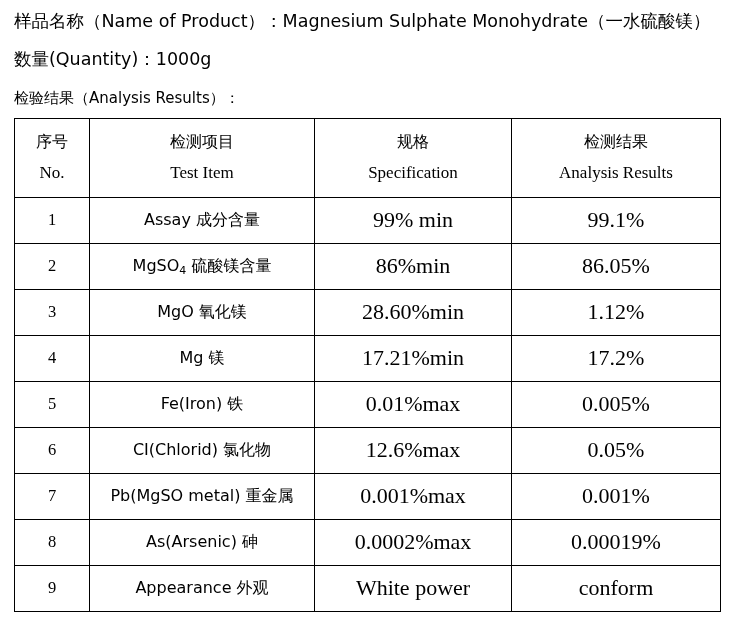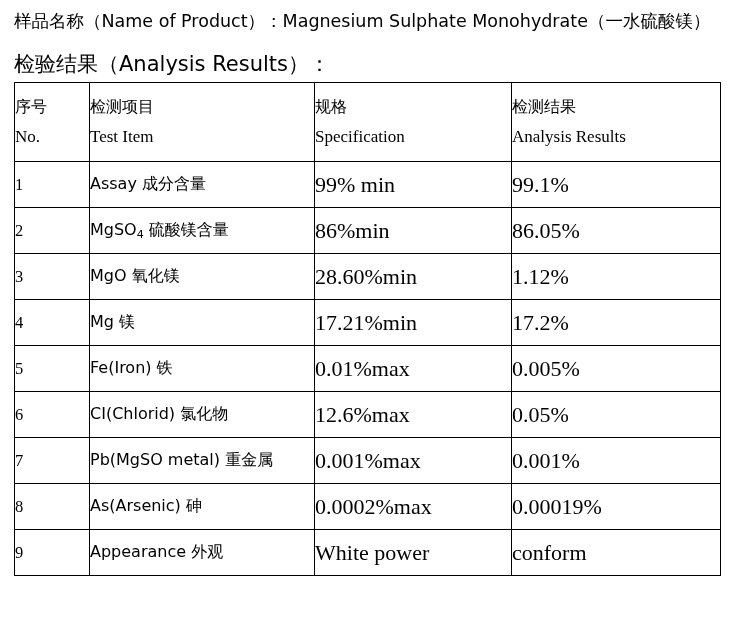--- a/index.html
+++ b/index.html
@@ -22,30 +22,31 @@
     position: relative;
   }
   .hdr-line {
     font-size: 17.5px;
     line-height: 1.1;
     margin: 0 0 19px 0;
     white-space: nowrap;
   }
   .hdr-line:first-child { margin-top: 2px; }
   .results-label {
-    font-size: 21px;
-    margin: 0 0 4px 0;
+    font-size: 15px;
+    margin: 0 0 10px 0;
   }
   table.results {
     border-collapse: collapse;
     width: 702px;
     table-layout: fixed;
   }
   table.results td, table.results th {
     border: 1px solid #000000;
+    text-align: center;
     vertical-align: middle;
     font-weight: normal;
     padding: 0;
   }
   .col-no    { width: 74px; }
   .col-item  { width: 224px; }
   .col-spec  { width: 196px; }
   .col-res   { width: 208px; }
   thead td {
     height: 78px;
@@ -61,20 +62,21 @@
   sub { font-size: 11px; vertical-align: baseline; position: relative; top: 3px; }
   .cjk { font-family: "DejaVu Sans", "Liberation Sans", sans-serif; font-size: 16px; }
   .hdr-cjk { font-family: "DejaVu Sans", "Liberation Sans", sans-serif; }
 </style>
 </head>
 <body>
 
 <div class="page">
 
   <div class="hdr-line hdr-cjk">样品名称（Name of Product）：Magnesium Sulphate Monohydrate（一水硫酸镁）</div>
+  <div class="hdr-line hdr-cjk">数量(Quantity)：1000g</div>
   <div class="results-label hdr-cjk">检验结果（Analysis Results）：</div>
 
   <table class="results">
     <thead>
       <tr>
         <td class="col-no two-line">
           <span class="cjk">序号</span>
           <span>No.</span>
         </td>
         <td class="col-item two-line">

